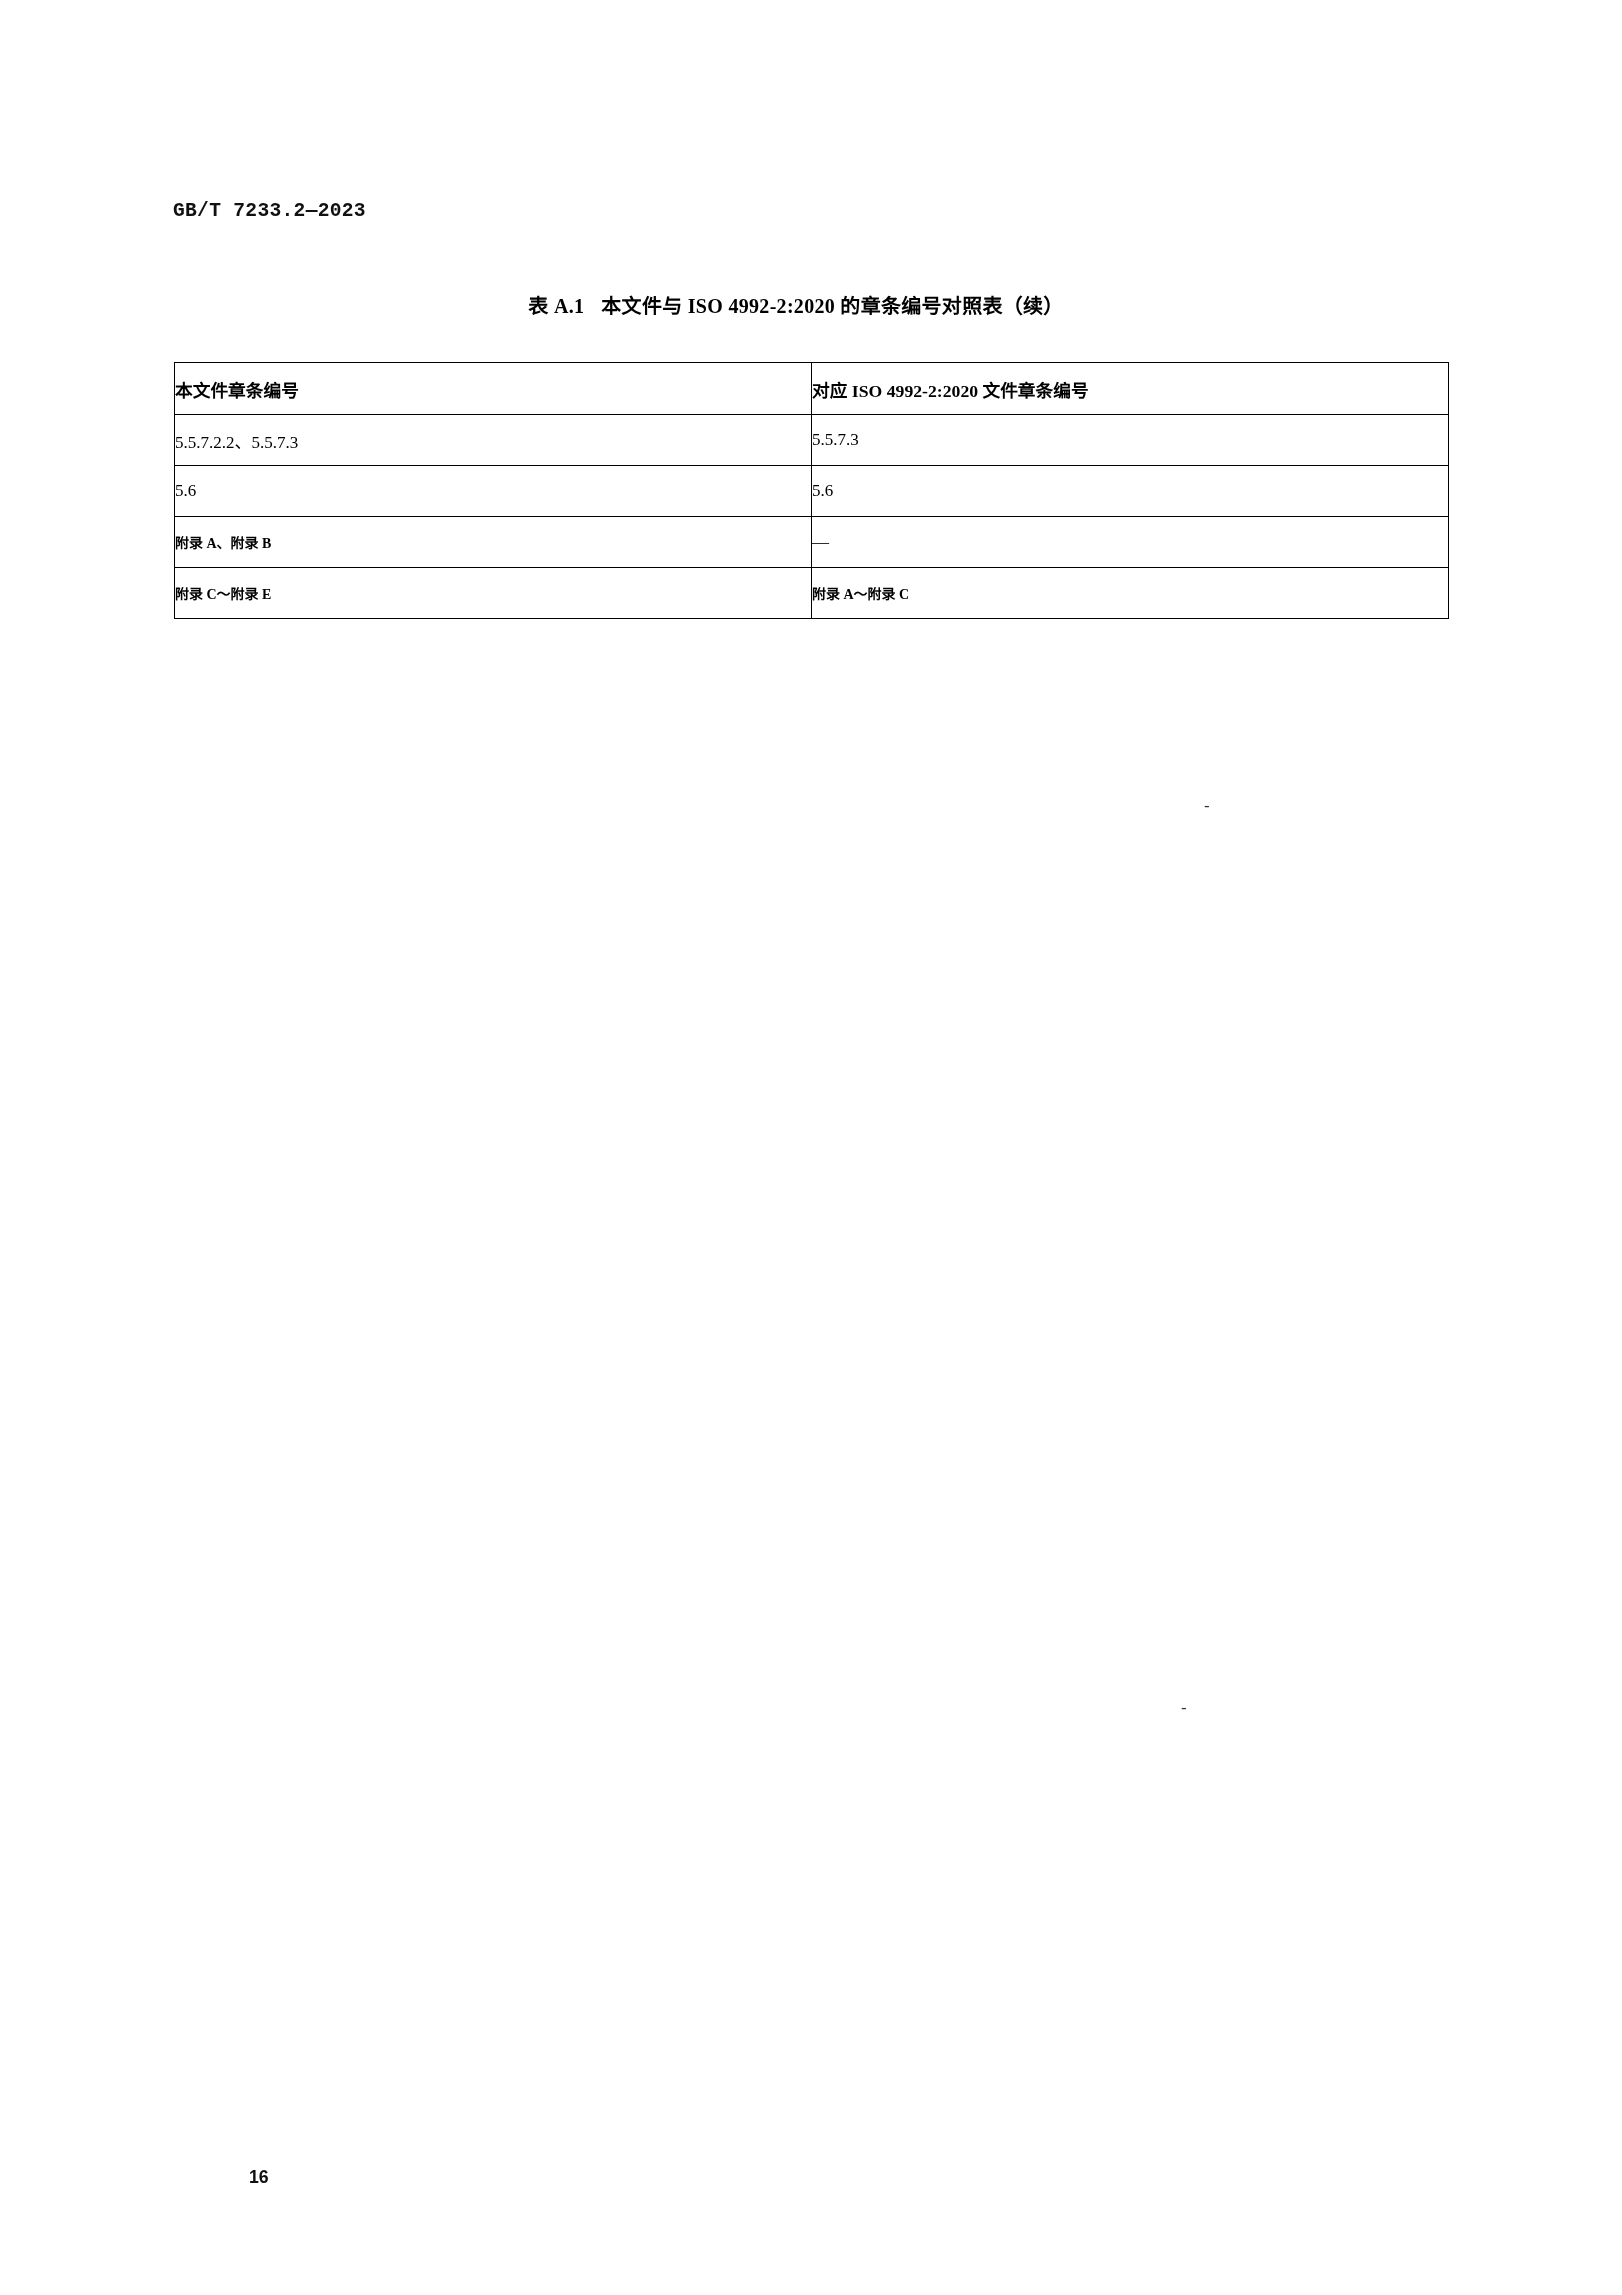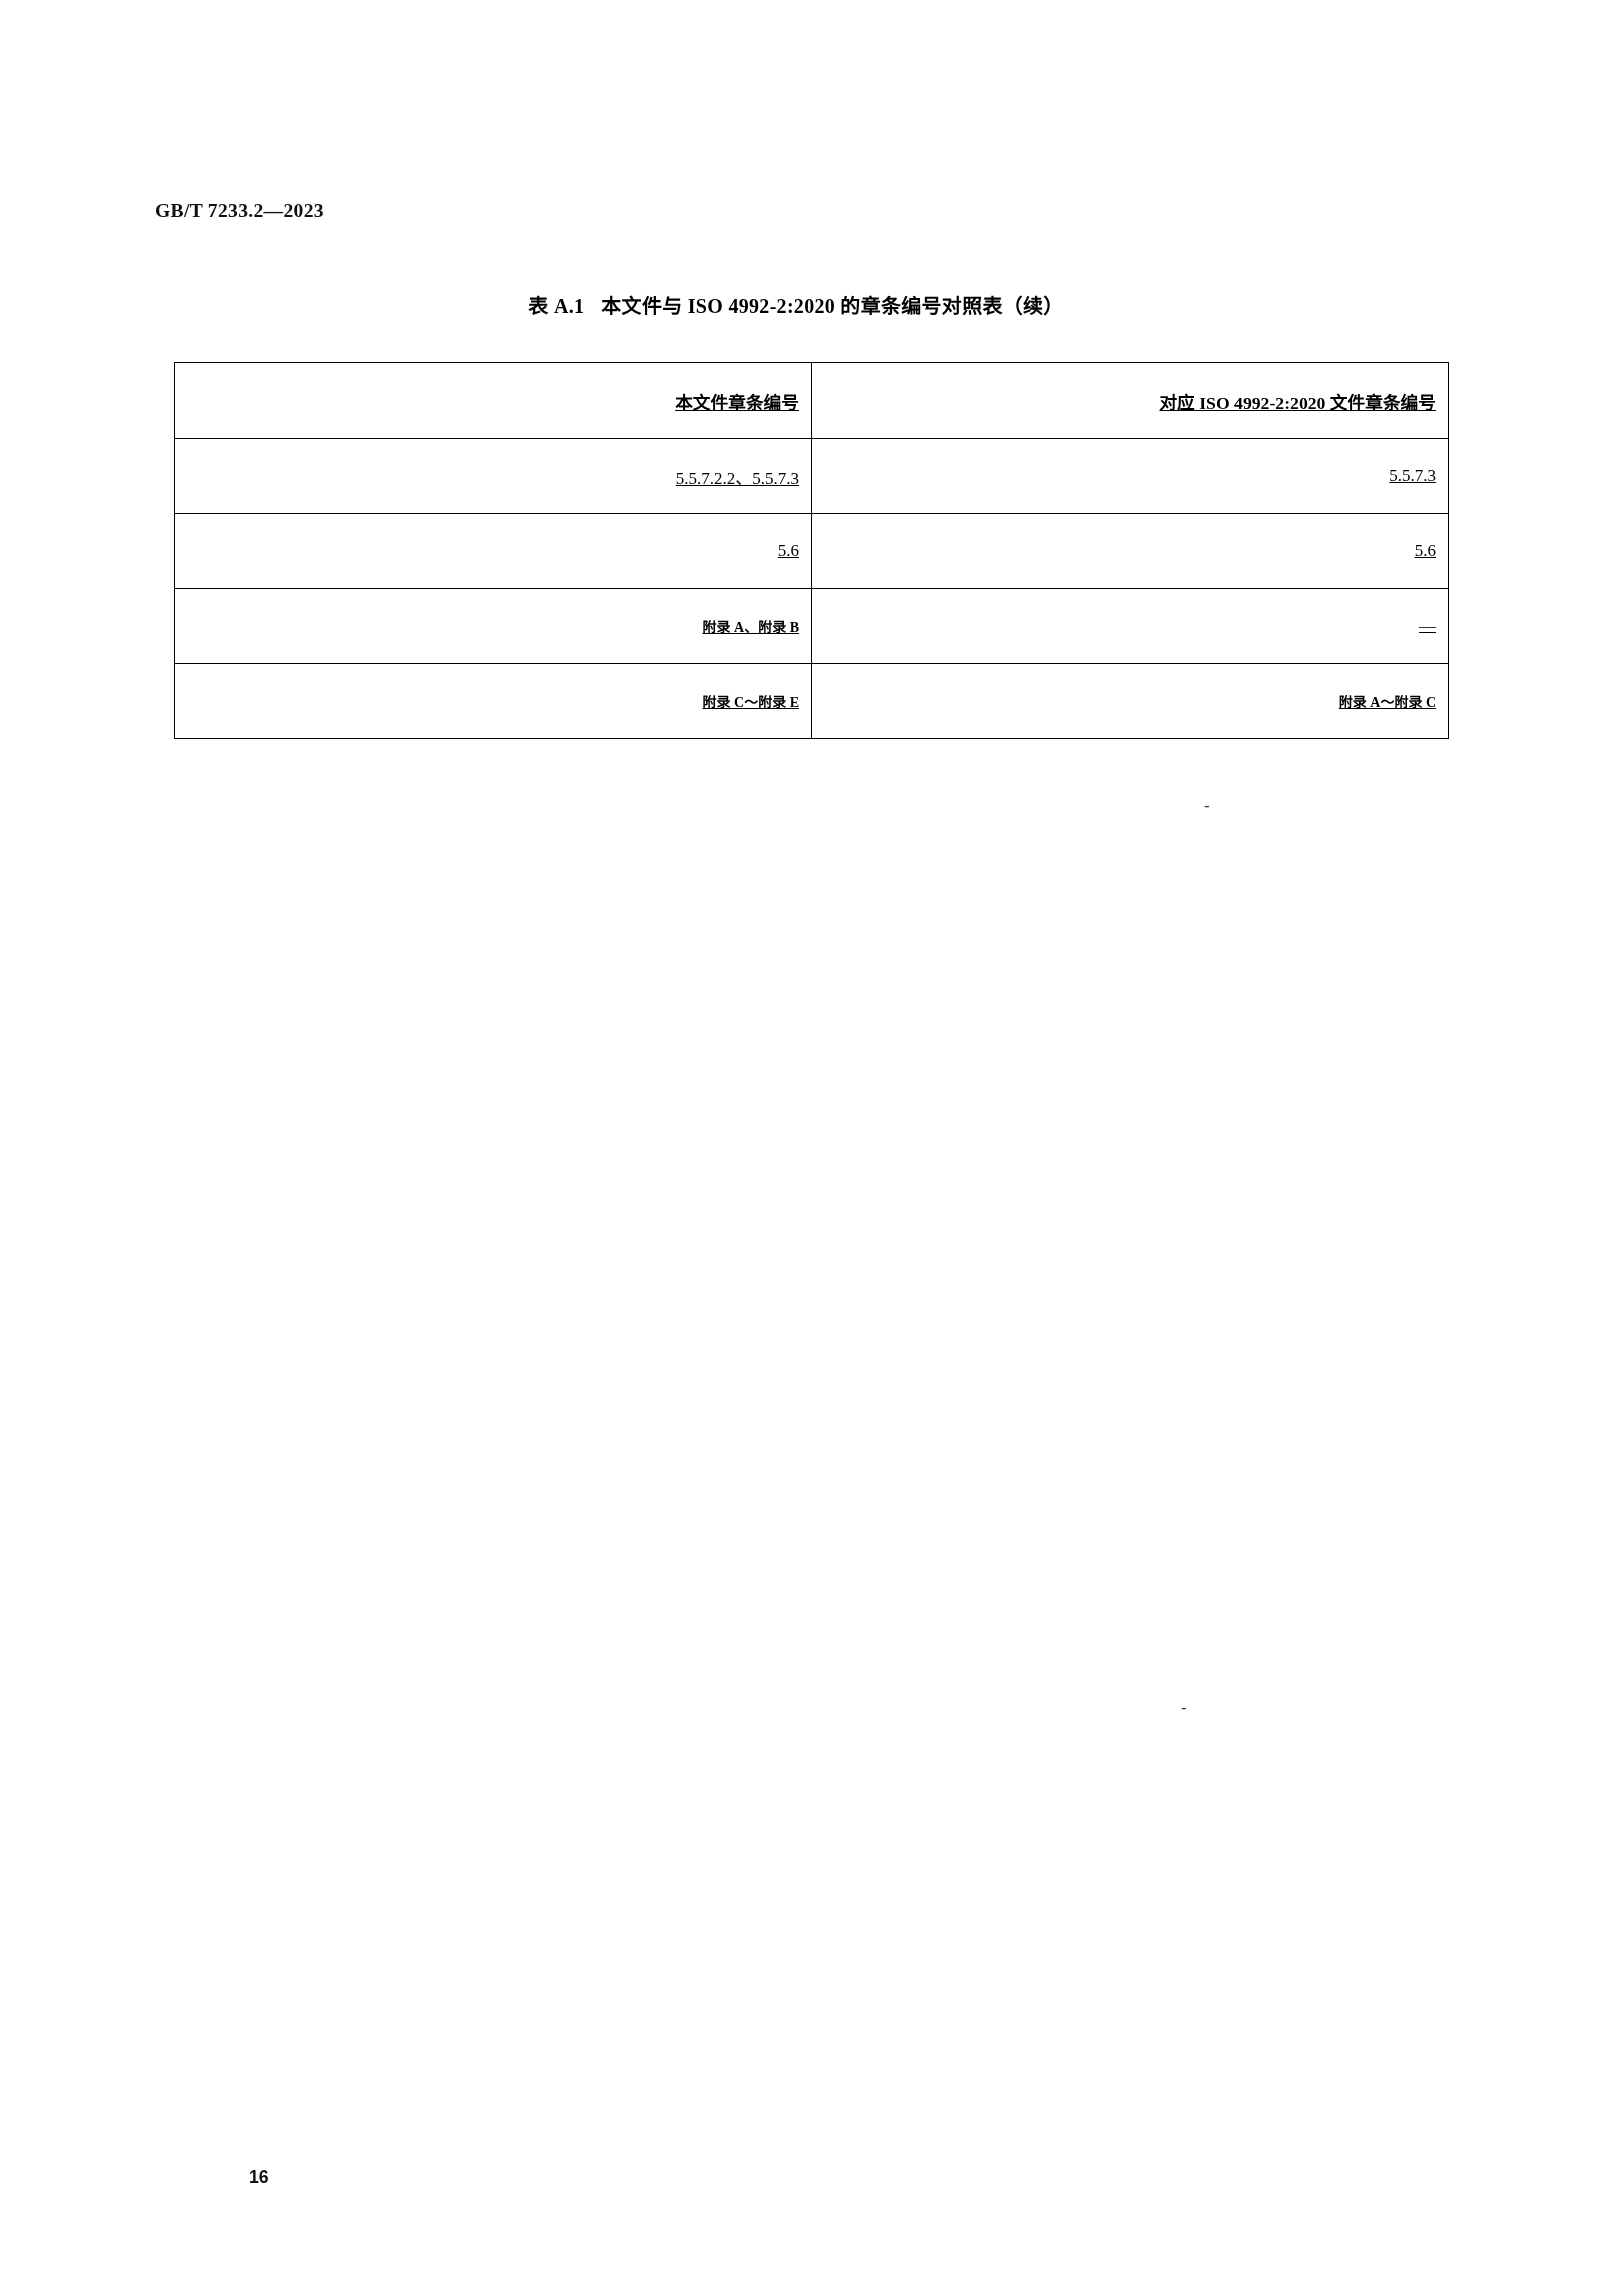--- a/index.html
+++ b/index.html
@@ -21,22 +21,22 @@
     top: 0;
     left: 0;
     width: 1622px;
     height: 2295px;
   }
 
   
   .header-std {
     position: absolute;
     top: 200px;
-    left: 155px;
-    font-family: Liberation Serif, serif;
+    left: 173px;
+    font-family: Liberation Mono, monospace;
     font-weight: bold;
     font-size: 19.6px;
     letter-spacing: 0.3px;
     color: #111;
   }
 
   
   .table-caption {
     position: absolute;
     top: 290px;
@@ -60,26 +60,25 @@
     width: 1274px;
     border-collapse: collapse;
     table-layout: fixed;
   }
   .cmp-table col.c1 { width: 637px; }
   .cmp-table col.c2 { width: 637px; }
 
   .cmp-table td,
   .cmp-table th {
     border: 1.3px solid #000000;
-    text-align: right;
+    text-align: left;
     vertical-align: middle;
     font-family: "Liberation Serif", "DejaVu Serif", serif;
     font-weight: normal;
-    padding: 12px;
-    text-decoration: underline;
+    padding: 0;
   }
   .cmp-table thead th {
     height: 51px;
     font-size: 17.7px;
     font-weight: bold;
   }
   .cmp-table tbody td {
     height: 50px;
     font-size: 17px;
   }

